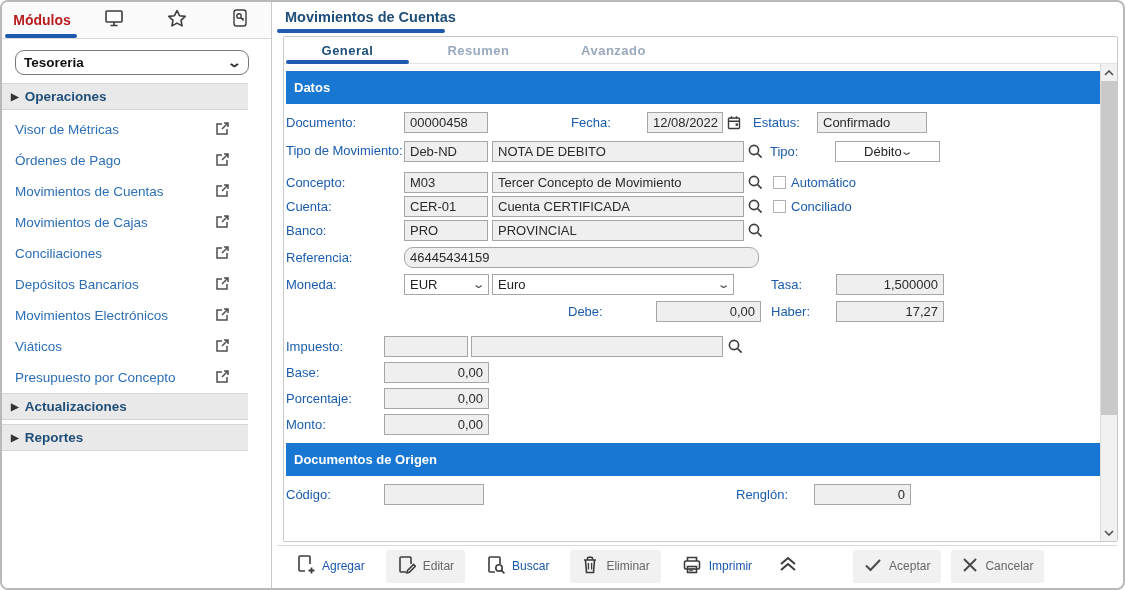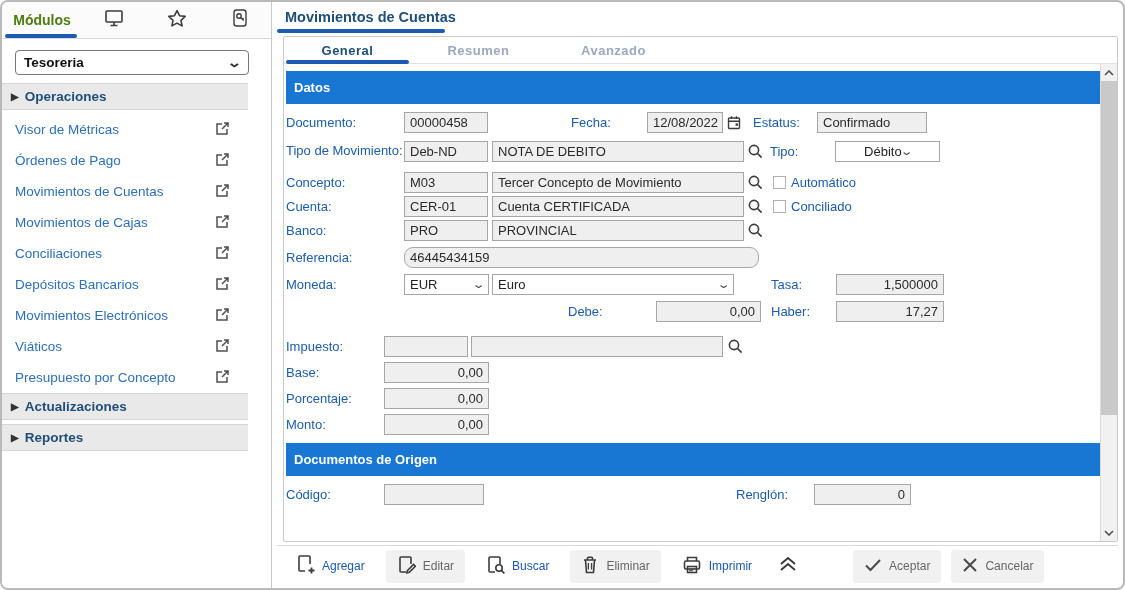--- a/index.html
+++ b/index.html
@@ -3,24 +3,24 @@
 <meta charset="utf-8">
 <style>
   html,body{margin:0;padding:0;background:#fff;font-family:"Liberation Sans",sans-serif;}
   *{box-sizing:border-box;}
   .app{position:relative;width:1125px;height:590px;background:#fff;border:2px solid #b9b9b9;border-radius:8px;overflow:hidden;}
 
   
   .sidebar{position:absolute;left:0;top:0;bottom:0;width:270px;border-right:1px solid #c9c9c9;background:#fff;}
   .side-tabs{display:flex;align-items:stretch;height:37px;background:#fbfbfb;border-bottom:1px solid #d9d9d9;}
   .side-tab-active{position:relative;width:80px;display:flex;align-items:center;justify-content:center;
-      color:#4d7c0f;font-weight:bold;font-size:14px;cursor:pointer;}
+      color:#b91c1c;font-weight:bold;font-size:14px;cursor:pointer;}
   .side-tab-active .underline{position:absolute;left:3px;right:5px;bottom:0;height:4px;background:#1d5ab0;border-radius:3px;}
   .side-itab{flex:1;display:flex;align-items:center;justify-content:center;color:#3c3c3c;cursor:pointer;}
-  .side-select{margin:11px 22px 0 13px;height:25px;border:1px solid #767676;border-radius:4px;background:#fff;
+  .side-select{margin:11px 22px 0 13px;height:25px;border:1px solid #767676;border-radius:9px;background:#fff;
       display:flex;align-items:center;justify-content:space-between;padding:0 8px;font-size:13.5px;font-weight:bold;color:#111;}
   .side-select .chev{color:#333;font-size:13px;font-weight:bold;transform:scaleX(1.4);}
   .nav{margin-top:8px;width:246px;}
   .nav-group{height:27px;background:#e9e9e9;border-top:1px solid #d6d6d6;border-bottom:1px solid #d6d6d6;
       display:flex;align-items:center;padding-left:9px;color:#1f4e79;font-weight:bold;font-size:13.5px;margin-bottom:4px;cursor:pointer;}
   .nav-group .tri{color:#333;font-size:10px;margin-right:6px;}
   .nav-item{height:31px;display:flex;align-items:center;padding:0 18px 0 13px;color:#2c6fb7;font-size:13.5px;cursor:pointer;}
   .nav-item .grow{flex:1;}
   .nav-item svg{flex:0 0 auto;}
 

